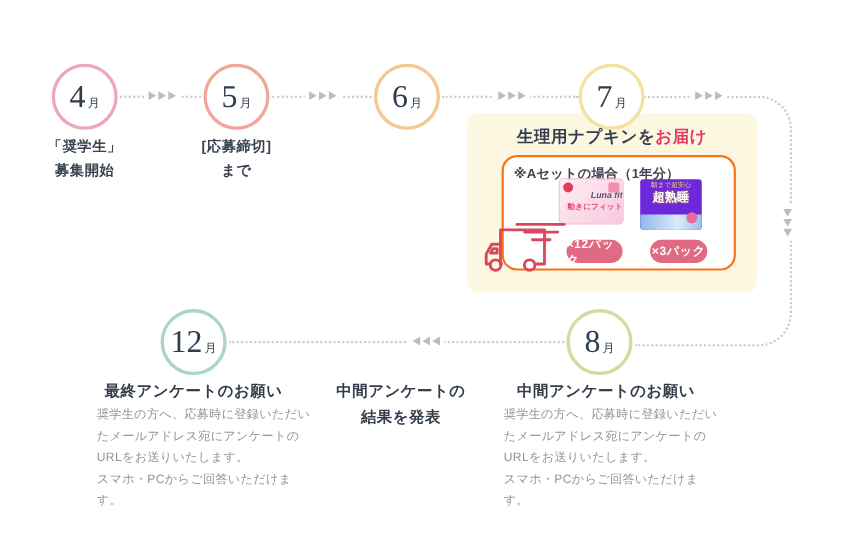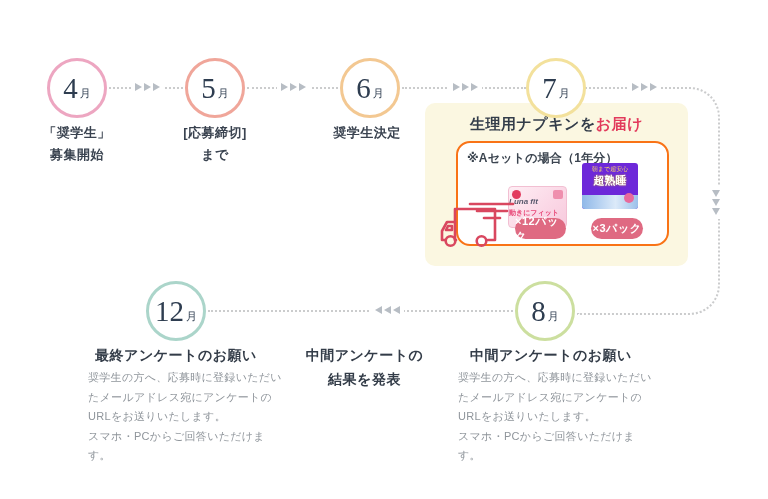--- a/index.html
+++ b/index.html
@@ -31,23 +31,23 @@
   .red{color:#e23a5c;}
 
   
   .cream{position:absolute;left:425px;top:103px;width:263px;height:163px;background:#fbf7e1;
          border-radius:10px;z-index:2;}
   .cream-title{text-align:center;margin-top:12px;font-size:15px;font-weight:700;color:#333d4a;letter-spacing:0.5px;}
   .wbox{position:absolute;left:31px;top:38px;width:209px;height:101px;background:#fff;
         border:2px solid #f97316;border-radius:14px;}
   .note{position:absolute;left:9px;top:7px;font-size:12px;font-weight:700;color:#3c4550;letter-spacing:0.2px;}
 
-  .pack1{position:absolute;left:50px;top:43px;width:57px;height:40px;border-radius:4px;
+  .pack1{position:absolute;left:50px;top:19px;width:57px;height:40px;border-radius:4px;
          background:linear-gradient(135deg,#feeef4,#fbd9e7 55%,#f7cadd);border:1px solid #f2bfd2;
-         overflow:hidden;text-align:left;}
+         overflow:hidden;text-align:right;}
   .pack1 .dotL{position:absolute;left:3px;top:3px;width:9px;height:9px;border-radius:50%;background:#e23b5f;}
   .pack1 .dotR{position:absolute;right:3px;top:3px;width:10px;height:9px;border-radius:2px;background:#ef8fae;}
   .pack1 .pname{margin-top:11px;font-size:8px;font-style:italic;font-weight:700;color:#5a5a6e;line-height:1;}
   .pack1 .ptag{margin-top:3px;font-size:7px;font-weight:700;color:#e84a7a;line-height:1;}
 
   .pack2{position:absolute;left:124px;top:20px;width:56px;height:46px;border-radius:3px;
          background:#6d28d9;overflow:hidden;text-align:center;}
   .pack2 .ptag{margin-top:3px;font-size:6px;color:#f5d36a;line-height:1;}
   .pack2 .pname{margin-top:3px;font-size:11px;font-weight:700;color:#fff;line-height:1;text-shadow:0 0 2px #c9a227;}
   .pack2 .wave{position:absolute;left:0;bottom:0;width:100%;height:14px;
@@ -136,23 +136,20 @@
   <div class="step-label" style="left:17px;top:122px;width:120px;">
     <div>「奨学生」</div>
     <div>募集開始</div>
   </div>
 
   <div class="step-label" style="left:130px;top:122px;width:170px;">
     <div>[応募締切]</div>
     <div>まで</div>
   </div>
 
-  <div class="step-label" style="left:307px;top:122px;width:120px;">
-    <div>奨学生決定</div>
-  </div>
 
   <div class="cream">
     <div class="cream-title">
       <span>生理用ナプキンを</span><span class="red">お届け</span>
     </div>
 
     <div class="wbox">
       <div class="note">※Aセットの場合（1年分）</div>
 
       <div class="pack1">

